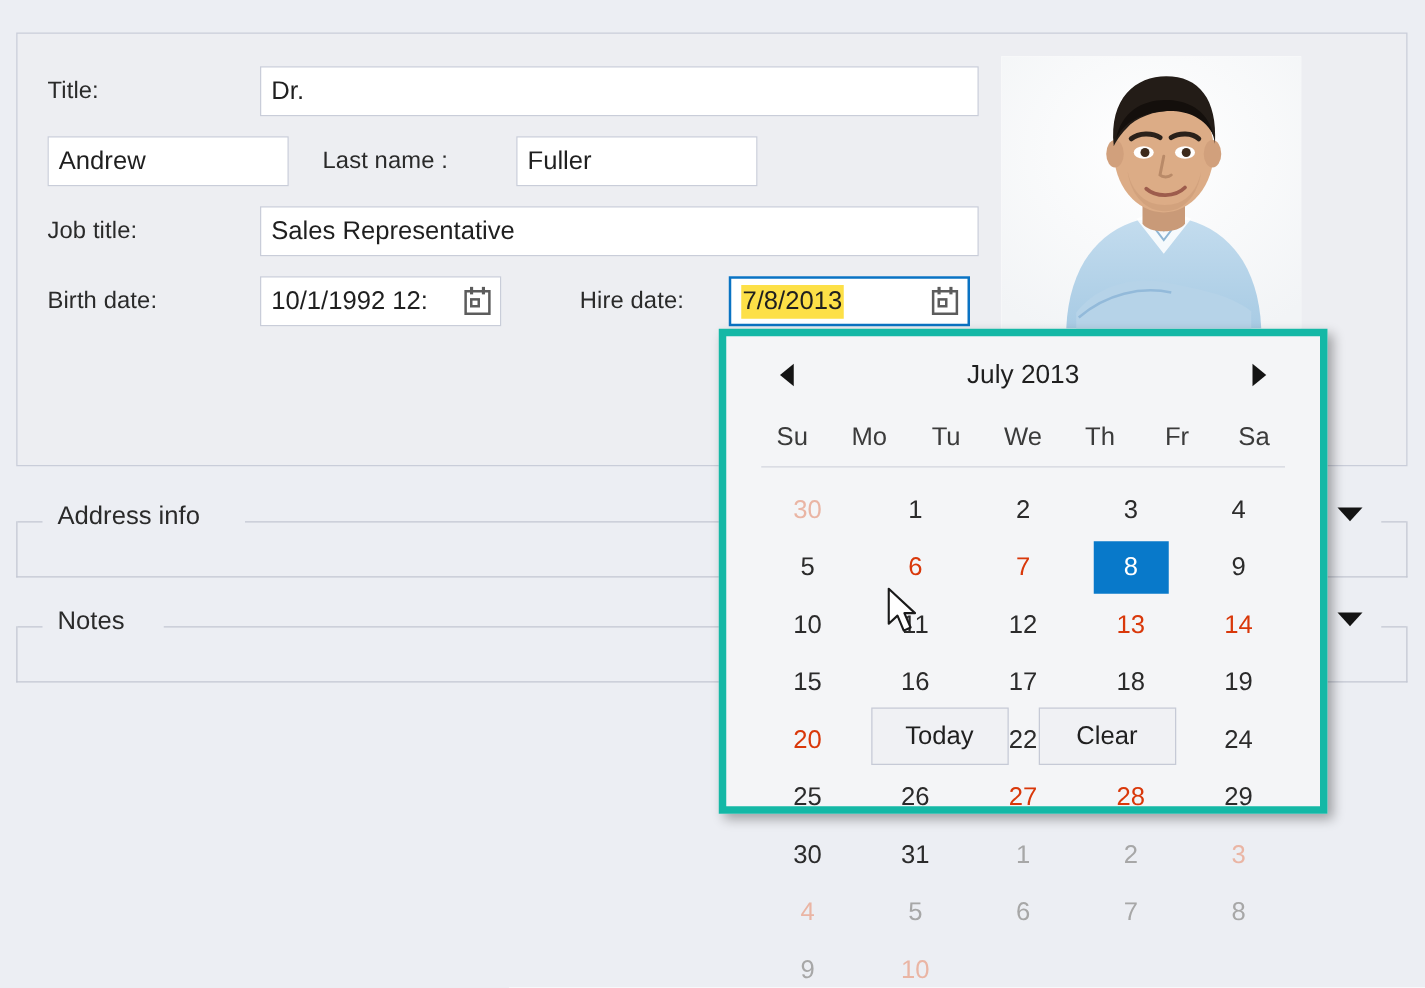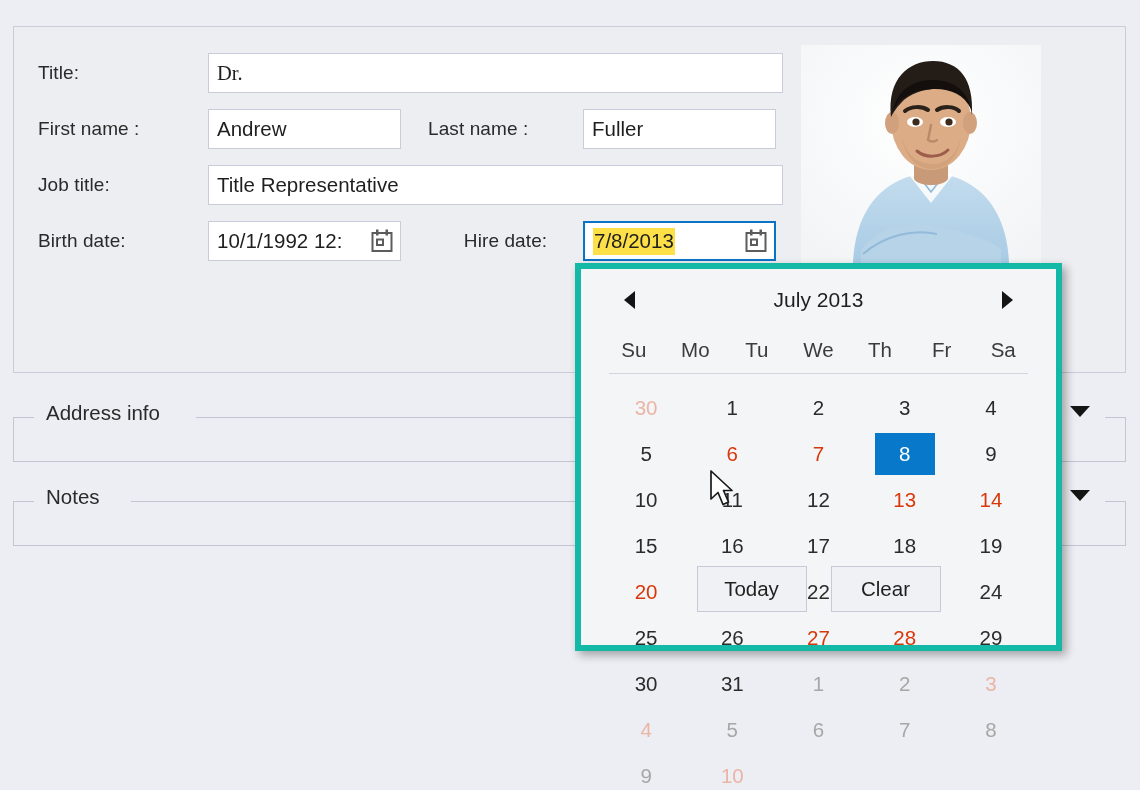--- a/index.html
+++ b/index.html
@@ -91,21 +91,21 @@
   #row-title { left: 24px; top: 26px; }
   #row-first { left: 24px; top: 82px; }
   #row-job   { left: 24px; top: 138px; }
   #row-birth { left: 24px; top: 194px; }
 
   #label-title  { width: 170px; }
   #label-first  { width: 170px; }
   #label-job    { width: 170px; }
   #label-birth  { width: 170px; }
 
-  #tb-title { width: 575px; font-family: Liberation Serif, serif; }
+  #tb-title { width: 575px; }
   #tb-first { width: 193px; }
   #label-last { width: 155px; margin-left: 27px; }
   #tb-last { width: 193px; }
   #tb-job   { width: 575px; }
   #tb-birth { width: 193px; padding-right: 30px; }
   #label-hire { width: 155px; margin-left: 27px; text-align: center; }
   #tb-hire  { width: 193px; padding-right: 34px; }
 
   
   #photo-frame {
@@ -305,34 +305,33 @@
   <div id="personal-panel" class="groupbox">
 
     <div id="row-title" class="form-row">
       <div id="label-title" class="field-label">Title:</div>
       <div id="tb-title" class="textbox">
         <span class="value">Dr.</span>
       </div>
     </div>
 
     <div id="row-first" class="form-row">
-      <div id="label-first" class="field-label">First name :</div>
       <div id="tb-first" class="textbox">
         <span class="value">Andrew</span>
       </div>
       <div id="label-last" class="field-label">Last name :</div>
       <div id="tb-last" class="textbox">
         <span class="value">Fuller</span>
       </div>
     </div>
 
     <div id="row-job" class="form-row">
       <div id="label-job" class="field-label">Job title:</div>
       <div id="tb-job" class="textbox">
-        <span class="value">Title Representative</span>
+        <span class="value">Sales Representative</span>
       </div>
     </div>
 
     <div id="row-birth" class="form-row">
       <div id="label-birth" class="field-label">Birth date:</div>
       <div id="tb-birth" class="textbox">
         <span class="value">10/1/1992 12:</span>
         <span class="cal-btn">
           <svg class="cal-glyph" width="24" height="25" viewBox="0 0 24 25">
             <rect x="2.5" y="4.5" width="19" height="18" fill="#ffffff" stroke="#5c5c5c" stroke-width="2"></rect>

